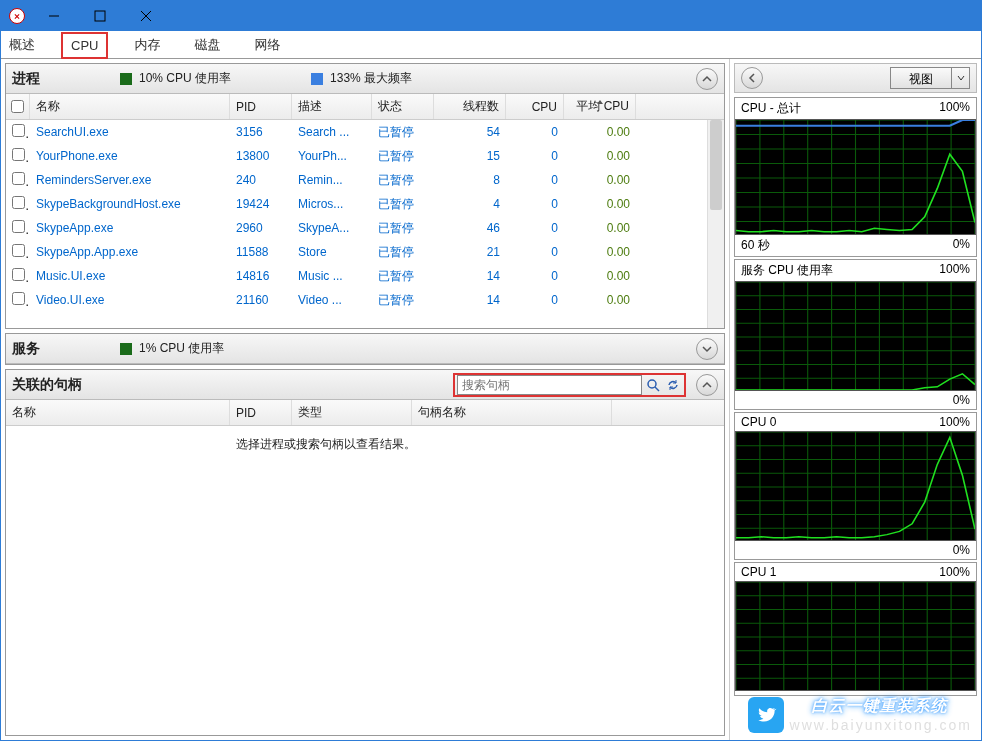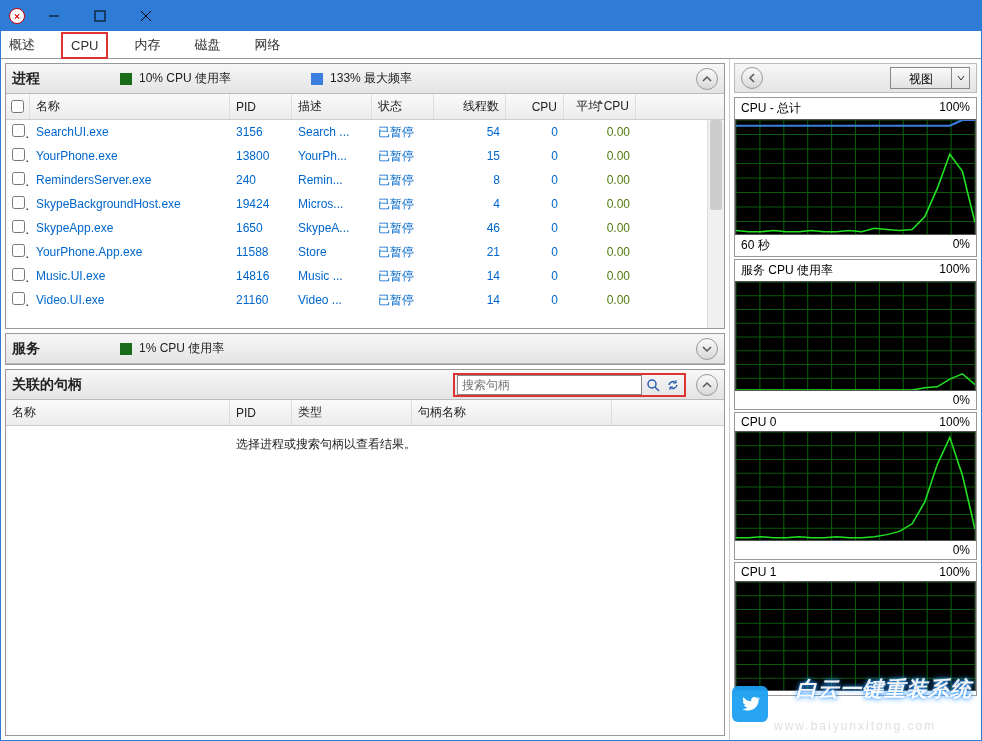--- a/index.html
+++ b/index.html
@@ -65,22 +65,22 @@
 .view-btn .dd { width:18px; border-left:1px solid #888; display:flex; align-items:center; justify-content:center; height:100%; }
 .chart-block { border:1px solid #999; padding:0; margin-top:2px; }
 .chart-label { display:flex; justify-content:space-between; padding:2px 6px; font-size:12px; }
 .chart { width:100%; height:116px; background:#000; position:relative; border:1px solid #555; }
 .chart.small { height:110px; }
 .grid line { stroke:#0a5a0a; stroke-width:1; }
 .series-green { stroke:#20e020; stroke-width:1.5; fill:none; }
 .series-blue { stroke:#3a7fe0; stroke-width:2; fill:none; }
 .watermark { position:absolute; right:10px; bottom:8px; display:flex; align-items:center; gap:6px; opacity:0.95; }
 .wm-badge { width:36px; height:36px; background:#1da1f2; border-radius:6px; display:flex; align-items:center; justify-content:center; }
-.wm-text { color:#fff; font-size:21px; font-weight:bold; text-shadow:0 0 3px #39f,0 0 6px #39f; letter-spacing:1px; font-style:italic;padding-left:22px; }
-.wm-sub { font-size:12px; letter-spacing:2px; color:#ddd;margin-top:16px; }
+.wm-text { color:#fff; font-size:16px; font-weight:bold; text-shadow:0 0 3px #39f,0 0 6px #39f; letter-spacing:1px; font-style:italic;padding-left:22px; }
+.wm-sub { font-size:14px; letter-spacing:2px; color:#ddd; }
 </style>
 </head>
 <body>
 
 <div class="window">
  <div class="titlebar">
   <span class="icon"></span>
   <div class="winbtns">
    <div class="winbtn">
           <svg width="12" height="12">
@@ -183,30 +183,30 @@
  <div class="td pid">19424</div>
  <div class="td desc">Micros...</div>
  <div class="td status">已暂停</div>
  <div class="td threads">4</div>
  <div class="td cpu">0</div>
  <div class="td avg">0.00</div>
               </div>
               <div class="tr">
                 <div class="td chk"><input type="checkbox" style=""></div>
  <div class="td name">SkypeApp.exe</div>
- <div class="td pid">1650</div>
+ <div class="td pid">2960</div>
  <div class="td desc">SkypeA...</div>
  <div class="td status">已暂停</div>
  <div class="td threads">46</div>
  <div class="td cpu">0</div>
  <div class="td avg">0.00</div>
               </div>
               <div class="tr">
                 <div class="td chk"><input type="checkbox" style=""></div>
- <div class="td name">YourPhone.App.exe</div>
+ <div class="td name">SkypeApp.App.exe</div>
  <div class="td pid">11588</div>
  <div class="td desc">Store</div>
  <div class="td status">已暂停</div>
  <div class="td threads">21</div>
  <div class="td cpu">0</div>
  <div class="td avg">0.00</div>
               </div>
               <div class="tr">
                 <div class="td chk"><input type="checkbox" style=""></div>
  <div class="td name">Music.UI.exe</div>

